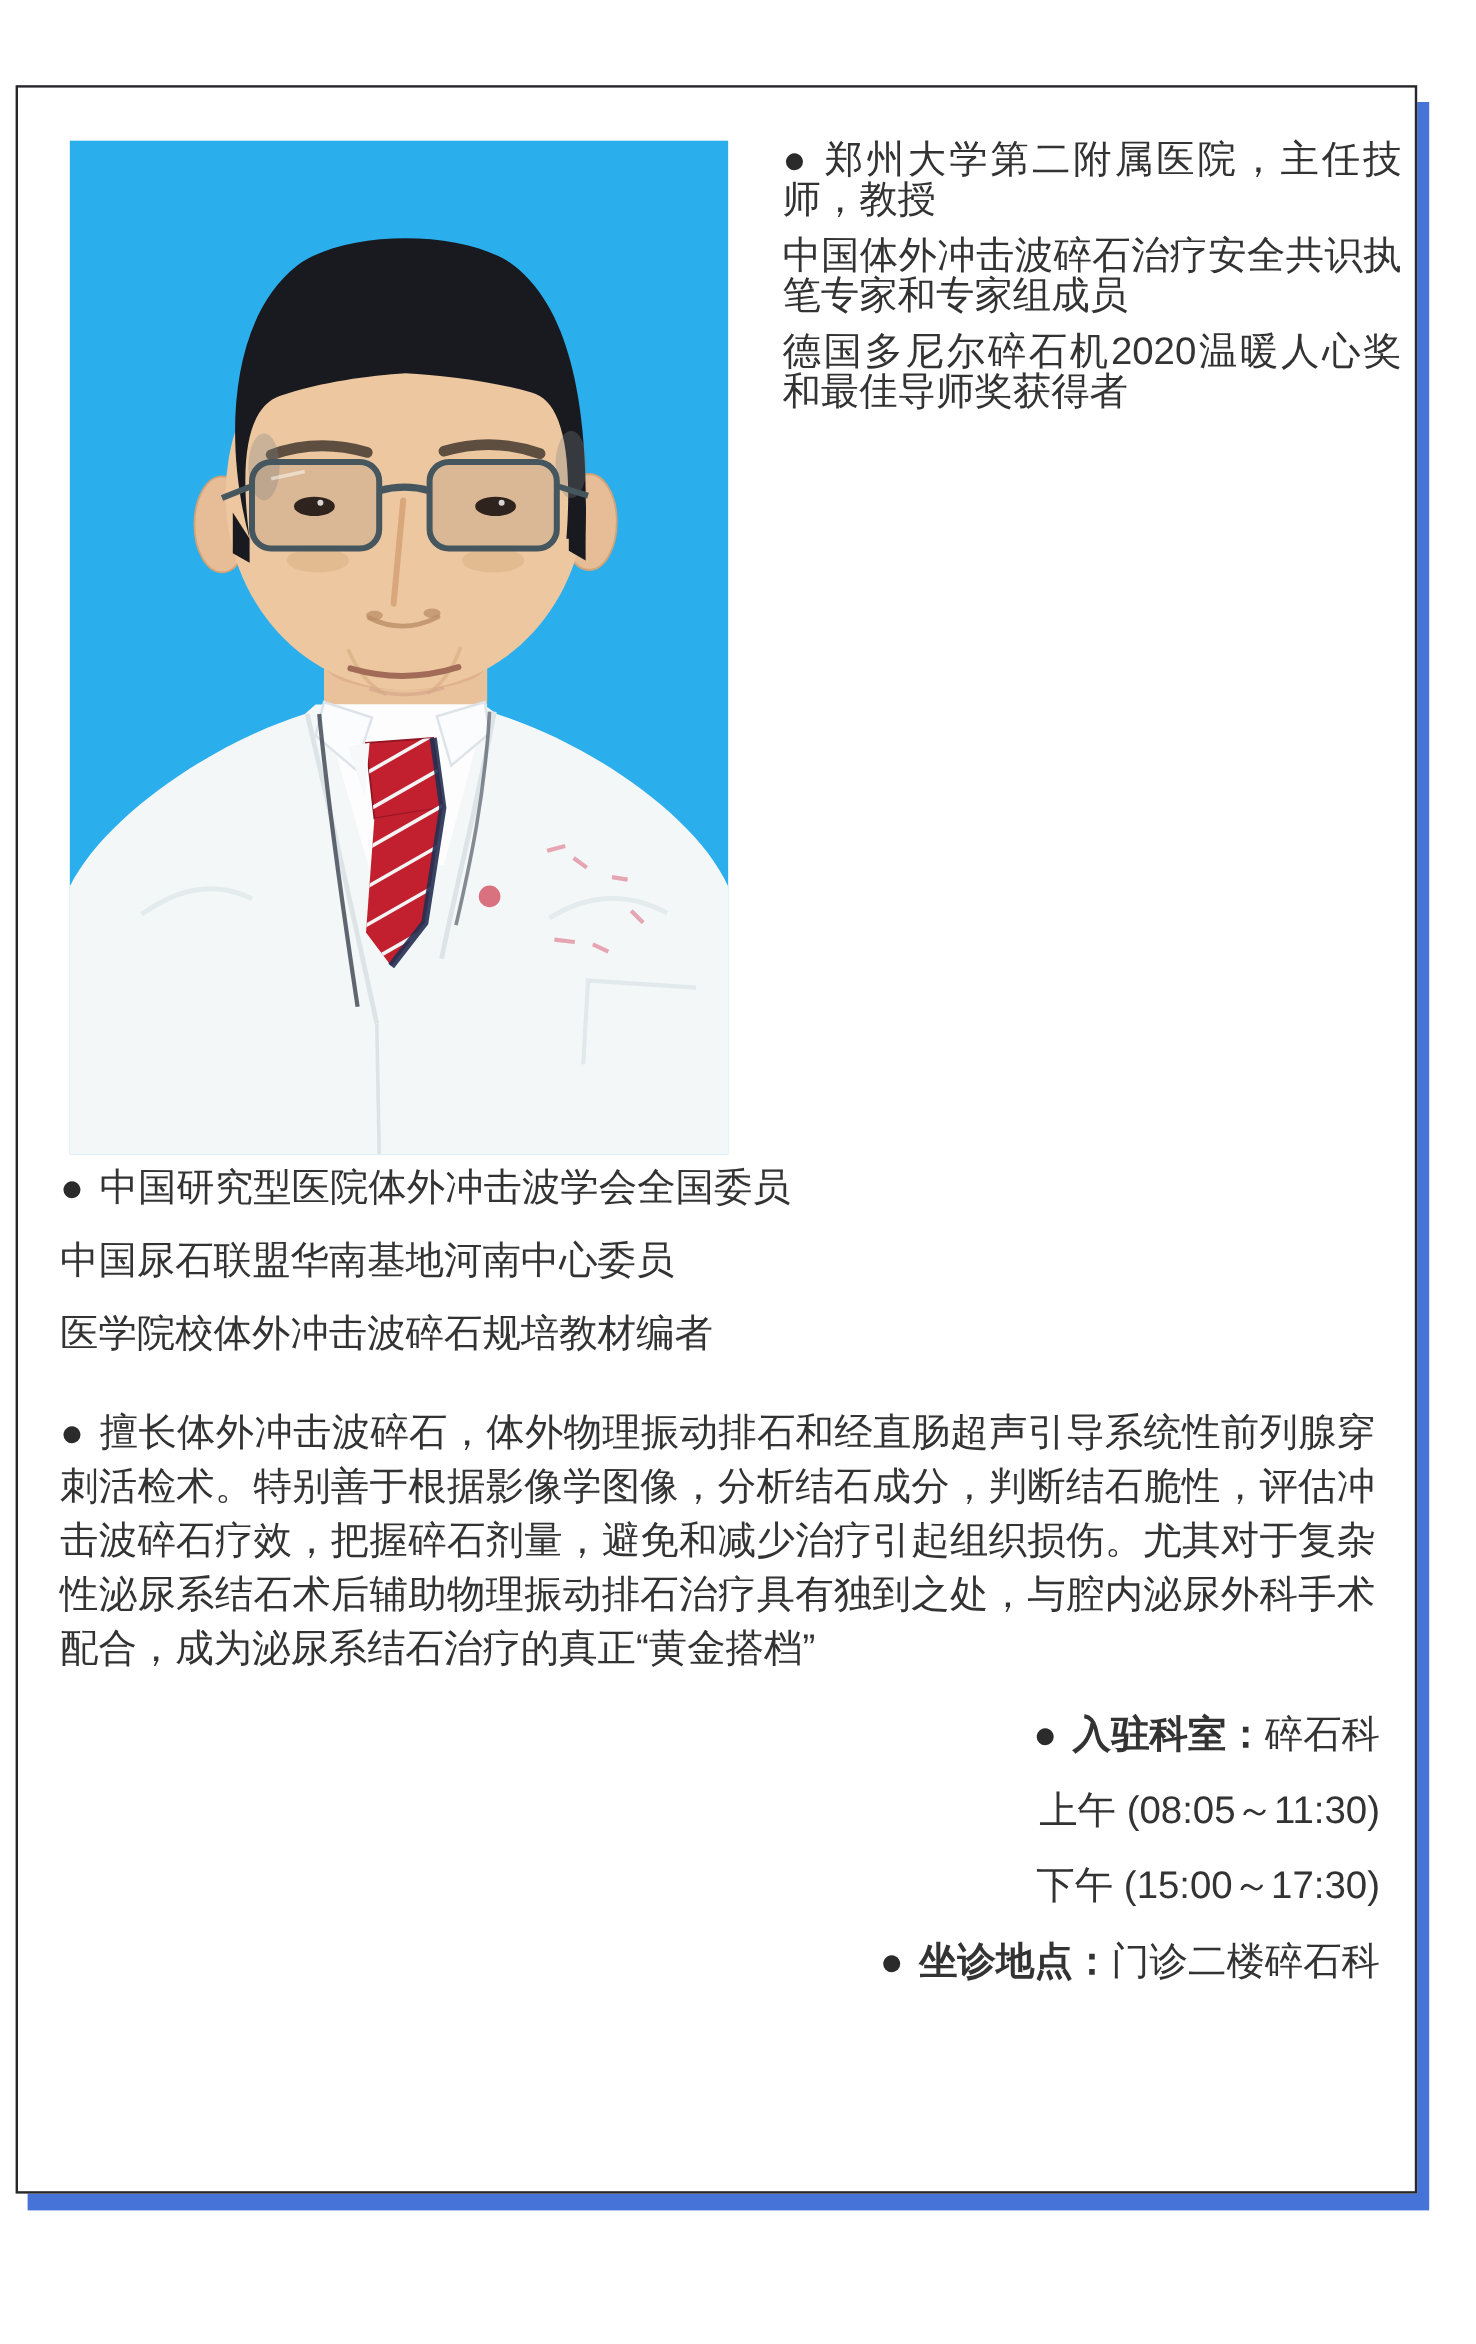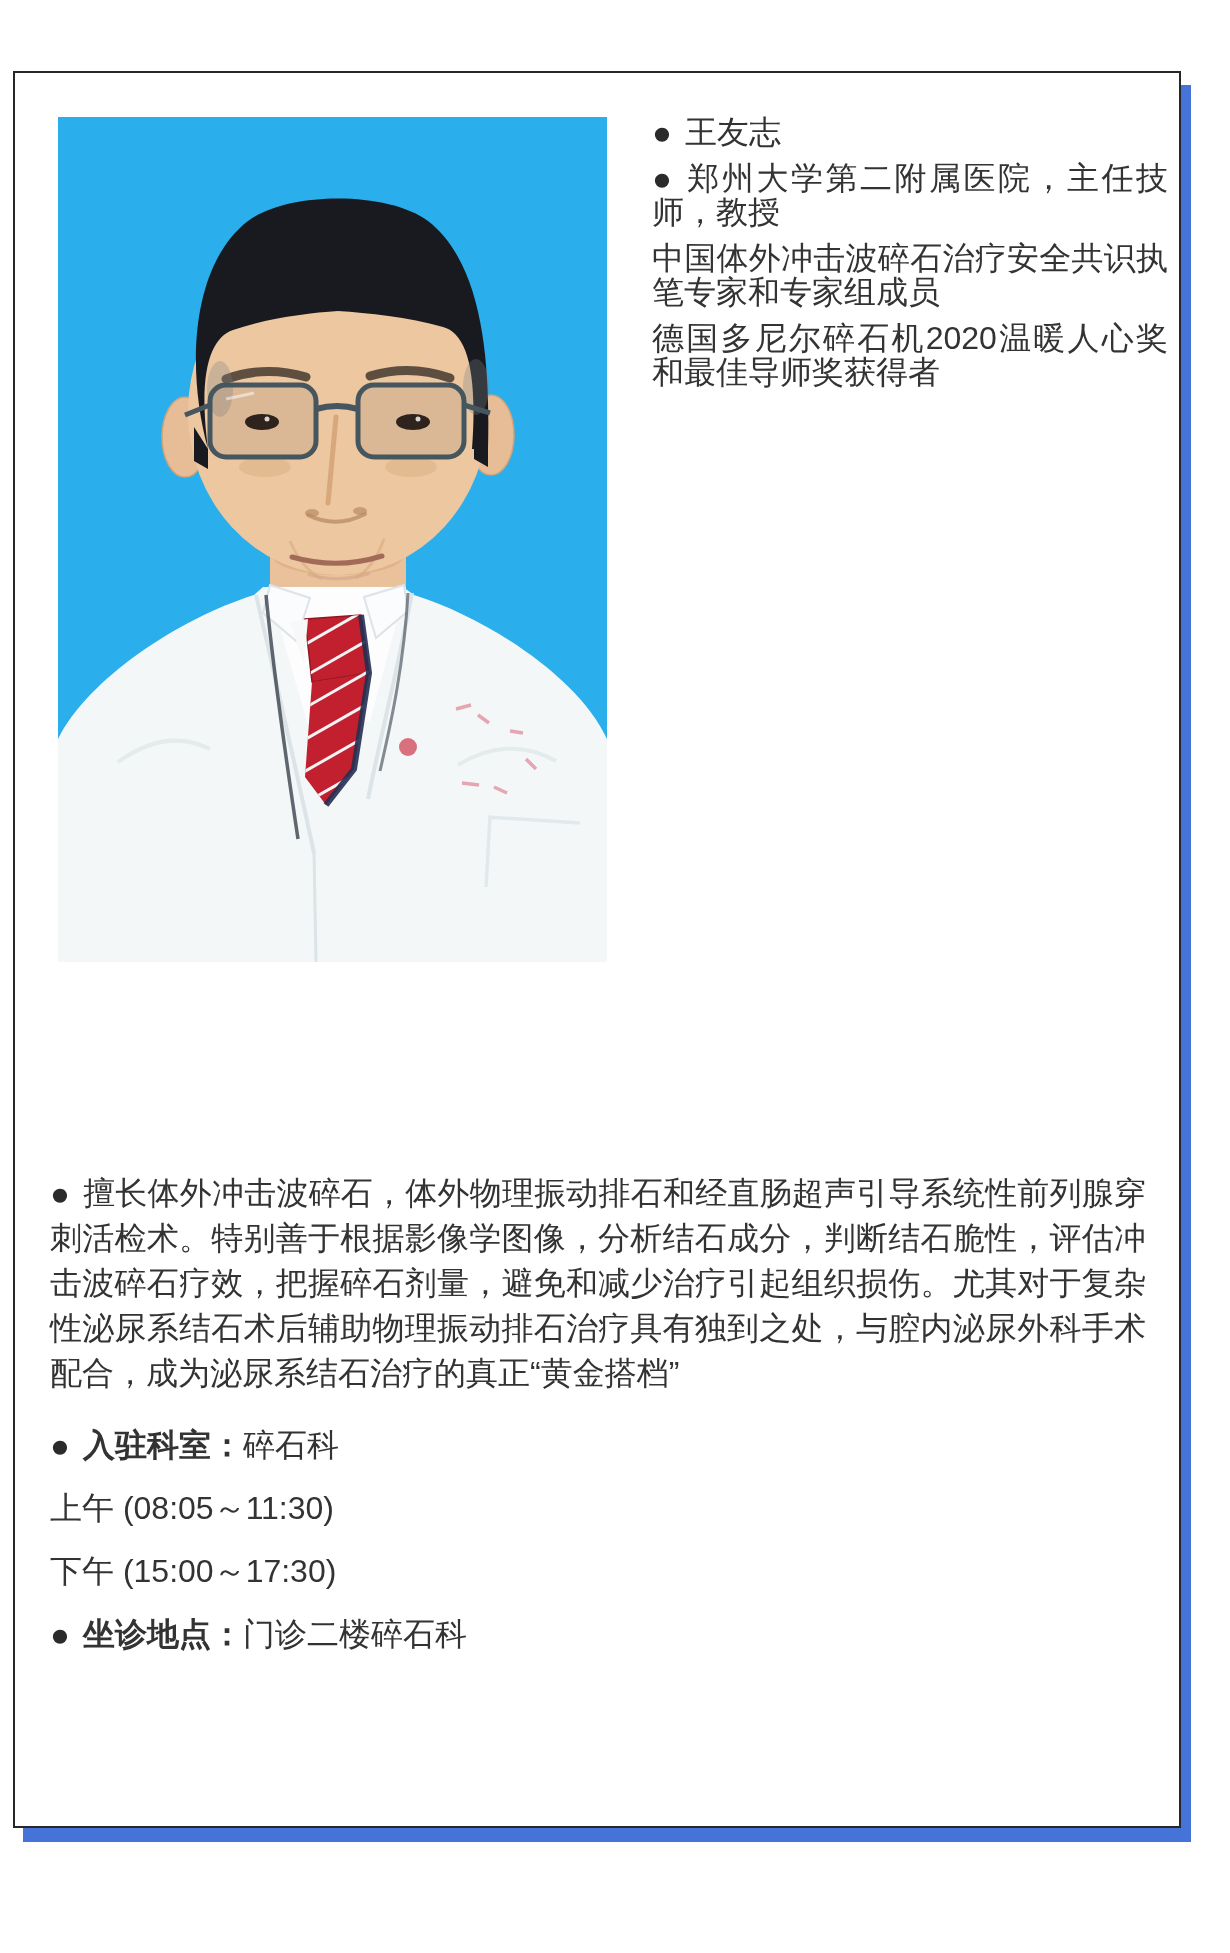--- a/index.html
+++ b/index.html
@@ -58,21 +58,21 @@
     margin:0;
     font-size:32px;line-height:45px;
     text-align:justify;
   }
   .info{
     position:absolute;left:35px;top:1355px; 
     width:1100px;
   }
   .info p{
     margin:0 0 29px 0;
-    font-size:32px;line-height:34px;
+    font-size:32px;line-height:34px;text-align:right;
   }
   .bullet{
     display:inline-block;
     margin-right:13px;
     font-size:33px;
     color:#2b2b2b;
     transform:translateY(1px);
   }
   .label{font-weight:bold;}
   .value{font-weight:normal;}
@@ -183,26 +183,30 @@
       <path d="M303,498 L311,556 L296,652 L268,688" stroke="#232f52" stroke-width="6" fill="none" opacity="0.9"></path>
     </g>
 
     <g opacity="0.75">
       <circle cx="350" cy="630" r="9" fill="#d04455"></circle>
       <path d="M398,592 l15,-4 M420,598 l11,8 M452,614 l13,2 M404,666 l17,2 M436,670 l13,6 M468,642 l10,10" stroke="#e28a9b" stroke-width="3.5" fill="none"></path>
     </g>
   </svg>
 
   <div class="right-col">
-    <p><span class="bullet">●</span><span>王友志</span></p>
     <p><span class="bullet">●</span><span>郑州大学第二附属医院，主任技师，教授</span></p>
     <p><span>中国体外冲击波碎石治疗安全共识执笔专家和专家组成员</span></p>
     <p><span>德国多尼尔碎石机2020温暖人心奖和最佳导师奖获得者</span></p>
   </div>
 
+  <div class="credentials">
+    <p><span class="bullet">●</span><span>中国研究型医院体外冲击波学会全国委员</span></p>
+    <p><span>中国尿石联盟华南基地河南中心委员</span></p>
+    <p><span>医学院校体外冲击波碎石规培教材编者</span></p>
+  </div>
 
   <p class="specialty"><span class="bullet">●</span><span>擅长体外冲击波碎石，体外物理振动排石和经直肠超声引导系统性前列腺穿刺活检术。特别善于根据影像学图像，分析结石成分，判断结石脆性，评估冲击波碎石疗效，把握碎石剂量，避免和减少治疗引起组织损伤。尤其对于复杂性泌尿系结石术后辅助物理振动排石治疗具有独到之处，与腔内泌尿外科手术配合，成为泌尿系结石治疗的真正“黄金搭档”</span></p>
 
   <div class="info">
     <p class="info-row"><span class="bullet">●</span><span class="label">入驻科室：</span><span class="value">碎石科</span></p>
     <p class="info-row"><span class="value">上午 (08:05～11:30)</span></p>
     <p class="info-row"><span class="value">下午 (15:00～17:30)</span></p>
     <p class="info-row"><span class="bullet">●</span><span class="label">坐诊地点：</span><span class="value">门诊二楼碎石科</span></p>
   </div>
 

